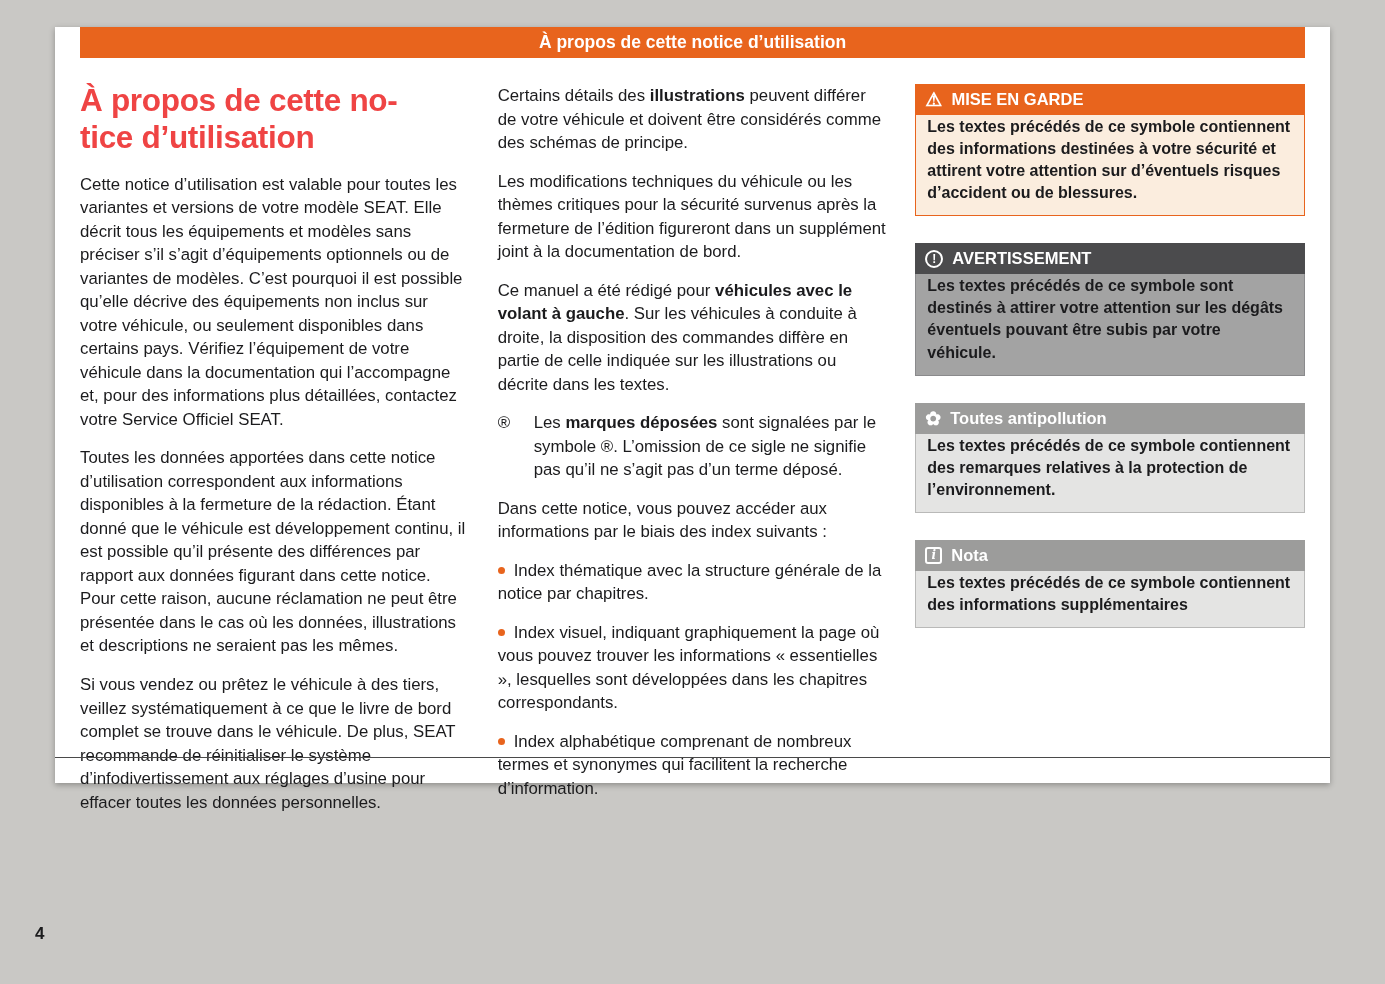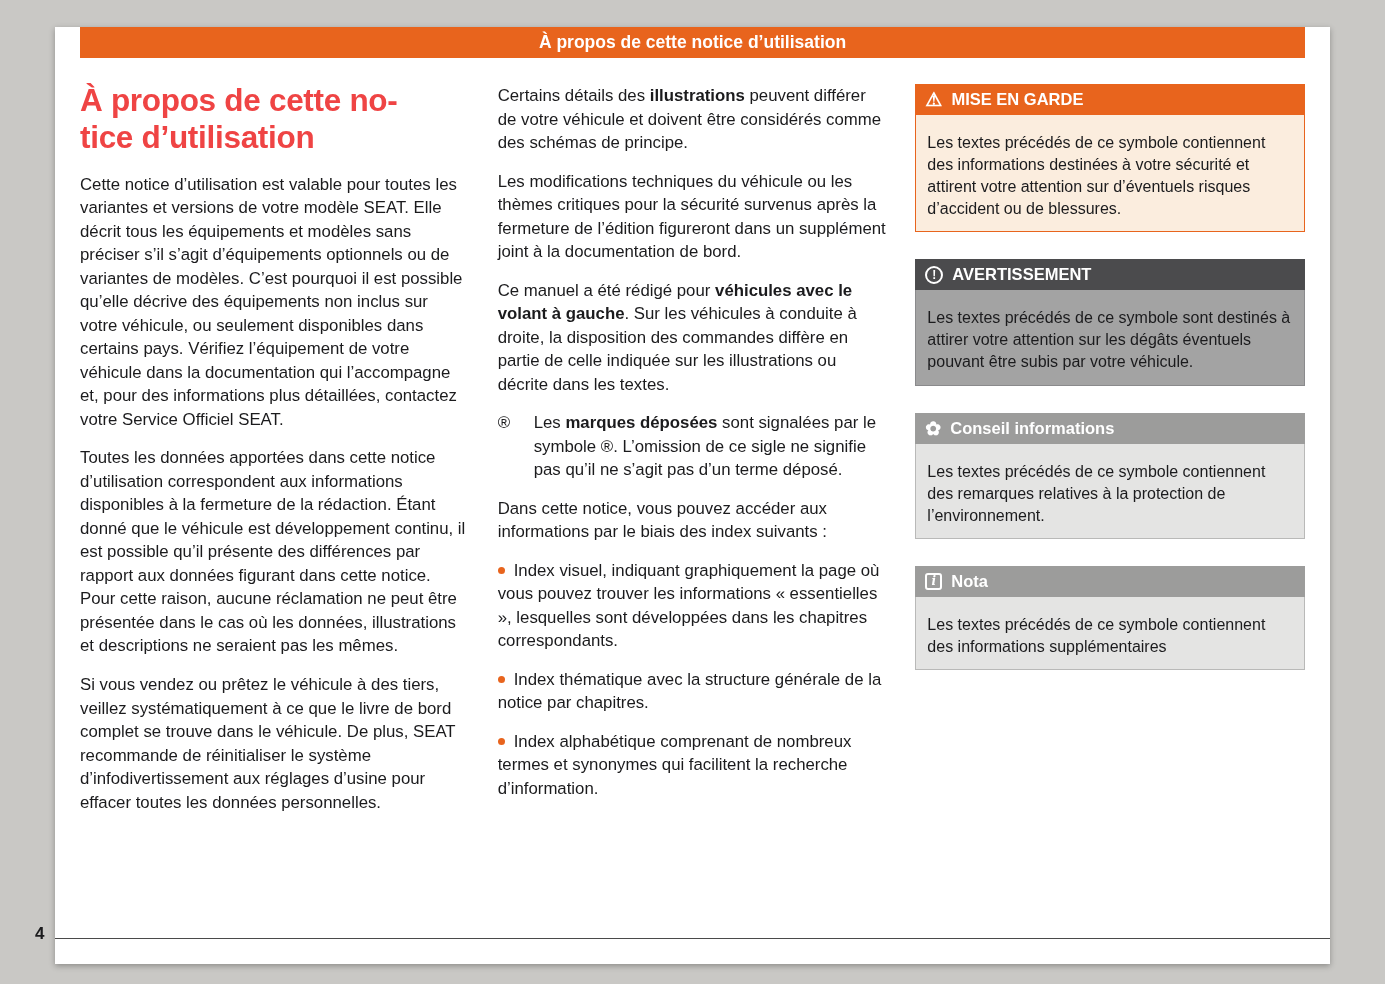--- a/index.html
+++ b/index.html
@@ -6,21 +6,21 @@
   body {
     width:1385px; height:984px;
     background:#c9c8c5;
     font-family:"Liberation Sans", sans-serif;
     color:#1b1b1d;
     position:relative;
     overflow:hidden;
   }
   .sheet {
     position:absolute; left:55px; top:27px;
-    width:1275px; height:937px;
+    width:1275px; height:756px;
     background:#ffffff;
     box-shadow:0 2px 6px rgba(0,0,0,.30);
   }
   .header-bar {
     position:absolute; left:25px; right:25px; top:0; height:31px;
     background:#e8641d; color:#fff;
     display:flex; align-items:center; justify-content:center;
     font-weight:bold; font-size:17.5px;
   }
   .content {
@@ -48,22 +48,22 @@
     display:inline-block; width:7px; height:7px; border-radius:50%;
     background:#e8641d; margin-right:9px; vertical-align:2px;
   }
 
   .box { margin-bottom:27px; }
   .box-header {
     height:31px; display:flex; align-items:center; gap:9px;
     padding:0 10px; color:#fff; font-weight:bold; font-size:16.5px;
   }
   .box-body {
-    padding:17px 11px 11px 11px;
-    font-weight:normal; font-size:16px; line-height:1.38;
+    padding:1px 11px 11px 11px;
+    font-weight:bold; font-size:16px; line-height:1.38;
     border:1px solid transparent; border-top:none;
     hyphens:auto; -webkit-hyphens:auto;
   }
   .hicon {
     display:inline-flex; align-items:center; justify-content:center;
     color:#fff; flex:0 0 auto;
   }
   .glyph { font-size:19px; line-height:1; }
   .circle {
     width:18px; height:18px; border:2px solid #fff; border-radius:50%;
@@ -104,22 +104,22 @@
 
     <div class="col col-mid">
         <p class="para"><span class="ptext"><span>Certains détails des </span><strong>illustrations</strong><span> peuvent différer de votre véhicule et doivent être considérés comme des schémas de principe.</span></span></p>
         <p class="para"><span class="ptext"><span>Les modifications techniques du véhicule ou les thèmes critiques pour la sécurité survenus après la fermeture de l’édition figureront dans un supplément joint à la documentation de bord.</span></span></p>
         <p class="para"><span class="ptext"><span>Ce manuel a été rédigé pour </span><strong>véhicules avec le volant à gauche</strong><span>. Sur les véhicules à conduite à droite, la disposition des commandes diffère en partie de celle indiquée sur les illustrations ou décrite dans les textes.</span></span></p>
         <p class="para marked">
           <span class="marker">®</span>
           <span class="ptext"><span>Les </span><strong>marques déposées</strong><span> sont signalées par le symbole ®. L’omission de ce sigle ne signifie pas qu’il ne s’agit pas d’un terme déposé.</span></span>
         </p>
         <p class="para"><span class="ptext"><span>Dans cette notice, vous pouvez accéder aux informations par le biais des index suivants :</span></span></p>
+        <p class="para bullet"><span class="ptext"><span class="dot"></span><span>Index thématique avec la structure générale de la notice par chapitres.</span></span></p>
         <p class="para bullet"><span class="ptext"><span class="dot"></span><span>Index visuel, indiquant graphiquement la page où vous pouvez trouver les informations « essentielles », lesquelles sont développées dans les chapitres correspondants.</span></span></p>
-        <p class="para bullet"><span class="ptext"><span class="dot"></span><span>Index thématique avec la structure générale de la notice par chapitres.</span></span></p>
         <p class="para bullet"><span class="ptext"><span class="dot"></span><span>Index alphabétique comprenant de nombreux termes et synonymes qui facilitent la recherche d’information.</span></span></p>
       </div>
 
     <div class="col col-right">
 
       <div class="box">
         <div class="box-header" style="background: rgb(232, 100, 29);">
           <span class="hicon glyph">⚠</span>
           <span>MISE EN GARDE</span>
         </div>
@@ -130,21 +130,21 @@
         <div class="box-header" style="background: rgb(75, 75, 77);">
           <span class="hicon circle">!</span>
           <span>AVERTISSEMENT</span>
         </div>
         <div class="box-body" style="background: #a3a3a3; border-color: rgb(138, 138, 140);">Les textes précédés de ce symbole sont destinés à attirer votre attention sur les dégâts éventuels pouvant être subis par votre véhicule.</div>
       </div>
 
       <div class="box">
         <div class="box-header" style="background: rgb(156, 156, 155);">
           <span class="hicon glyph">✿</span>
-          <span>Conseil informations</span>
+          <span>Toutes antipollution</span>
         </div>
         <div class="box-body" style="background: rgb(228, 228, 227); border-color: rgb(185, 185, 184);">Les textes précédés de ce symbole contiennent des remarques relatives à la protection de l’environnement.</div>
       </div>
 
       <div class="box">
         <div class="box-header" style="background: rgb(156, 156, 155);">
           <span class="hicon squareic">i</span>
           <span>Nota</span>
         </div>
         <div class="box-body" style="background: rgb(228, 228, 227); border-color: rgb(185, 185, 184);">Les textes précédés de ce symbole contiennent des informations supplémentaires</div>

